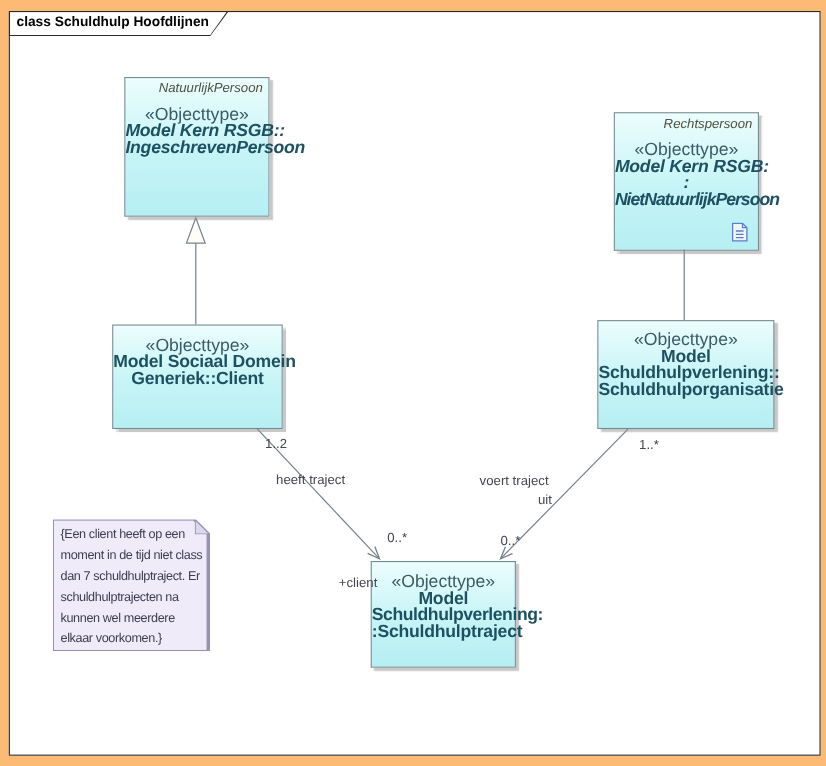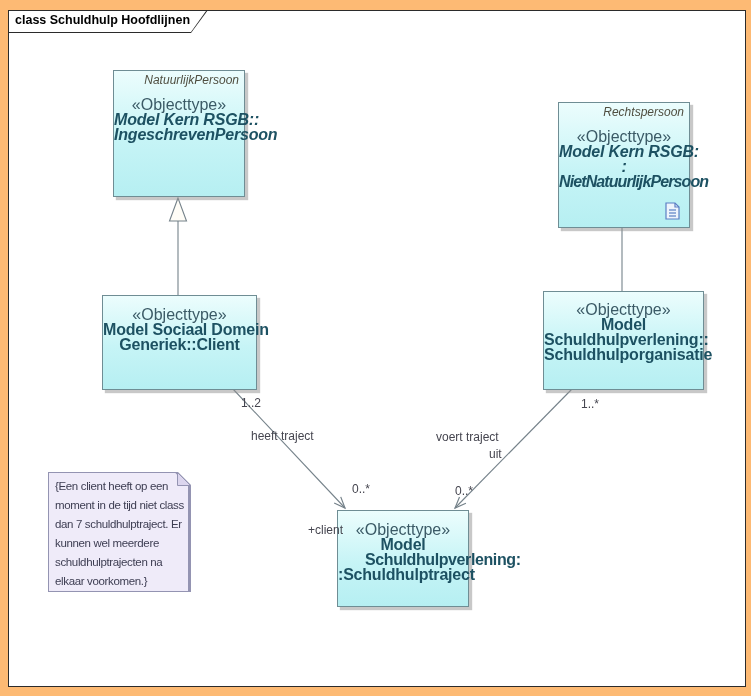--- a/index.html
+++ b/index.html
@@ -133,36 +133,36 @@
       <div class="cls-name">Model</div>
       <div class="cls-name">Schuldhulpverlening::</div>
       <div class="cls-name">Schuldhulporganisatie</div>
     </div>
   </div>
 
   <div class="uml-class" style="left:337px;top:510px;width:130px;height:95px;">
     <div class="class-body" style="top:11px;">
       <div class="stereotype">«Objecttype»</div>
       <div class="cls-name">Model</div>
-      <div class="cls-name" style="letter-spacing:-0.4px;margin-left:27px;">Schuldhulpverlening:</div>
+      <div class="cls-name" style="letter-spacing:-0.4px;">Schuldhulpverlening:</div>
       <div class="cls-name">:Schuldhulptraject</div>
     </div>
   </div>
 
   <div class="note-outer">
     <div class="note-inner"></div>
     <svg class="note-fold" width="14" height="14" viewBox="0 0 14 14">
       <polygon points="0.5,0.5 13.5,13.5 0.5,13.5" fill="#dcd6ee" stroke="#9494b2" stroke-width="1"></polygon>
     </svg>
     <div class="note-text">
       <div>{Een client heeft op een</div>
       <div>moment in de tijd niet class</div>
       <div>dan 7 schuldhulptraject. Er</div>
+      <div>schuldhulptrajecten na</div>
       <div>kunnen wel meerdere</div>
-      <div>schuldhulptrajecten na</div>
       <div>elkaar voorkomen.}</div>
     </div>
   </div>
 
   <span class="edge-label" style="left:241px;top:396px;">1..2</span>
   <span class="edge-label" style="left:251px;top:429px;">heeft traject</span>
   <span class="edge-label" style="left:308px;top:482px;margin-top:41px;">+client</span>
   <span class="edge-label" style="left:352px;top:482px;">0..*</span>
 
   <span class="edge-label" style="left:581px;top:397px;">1..*</span>

